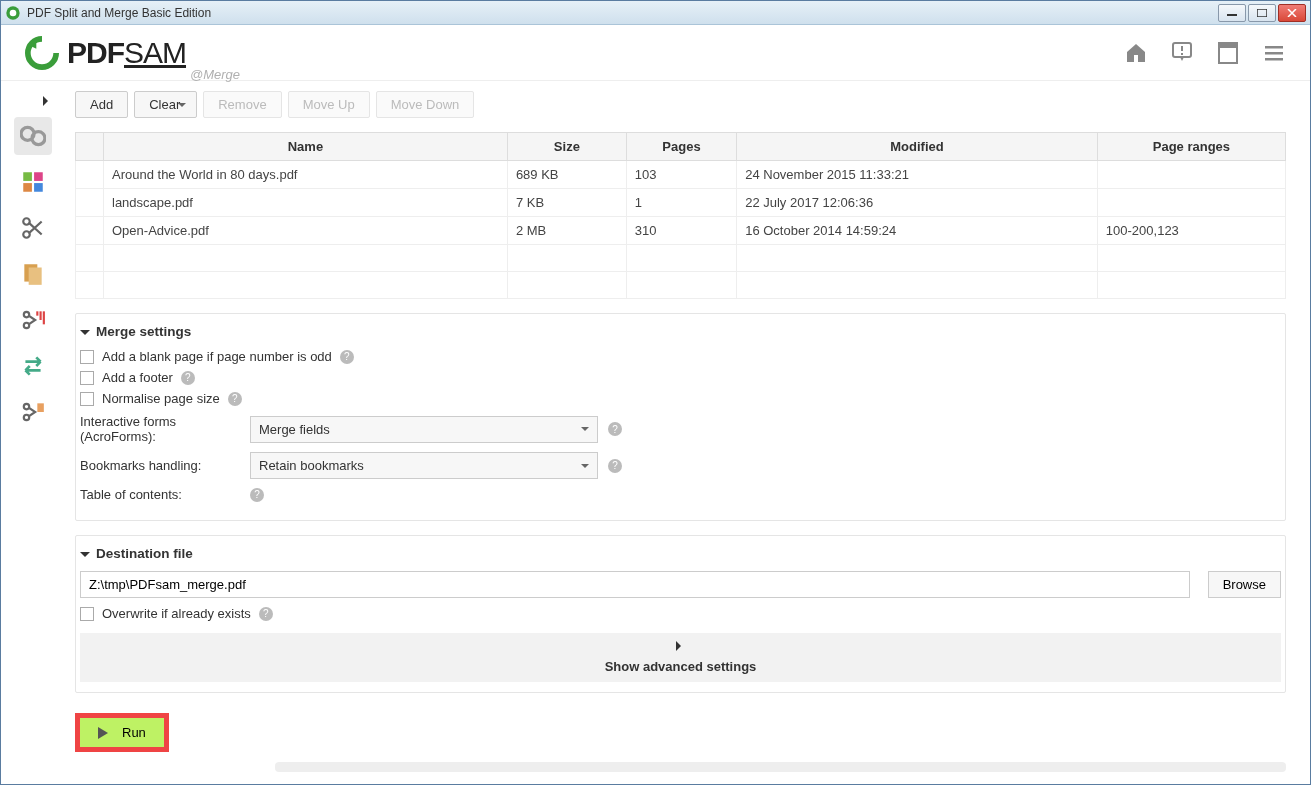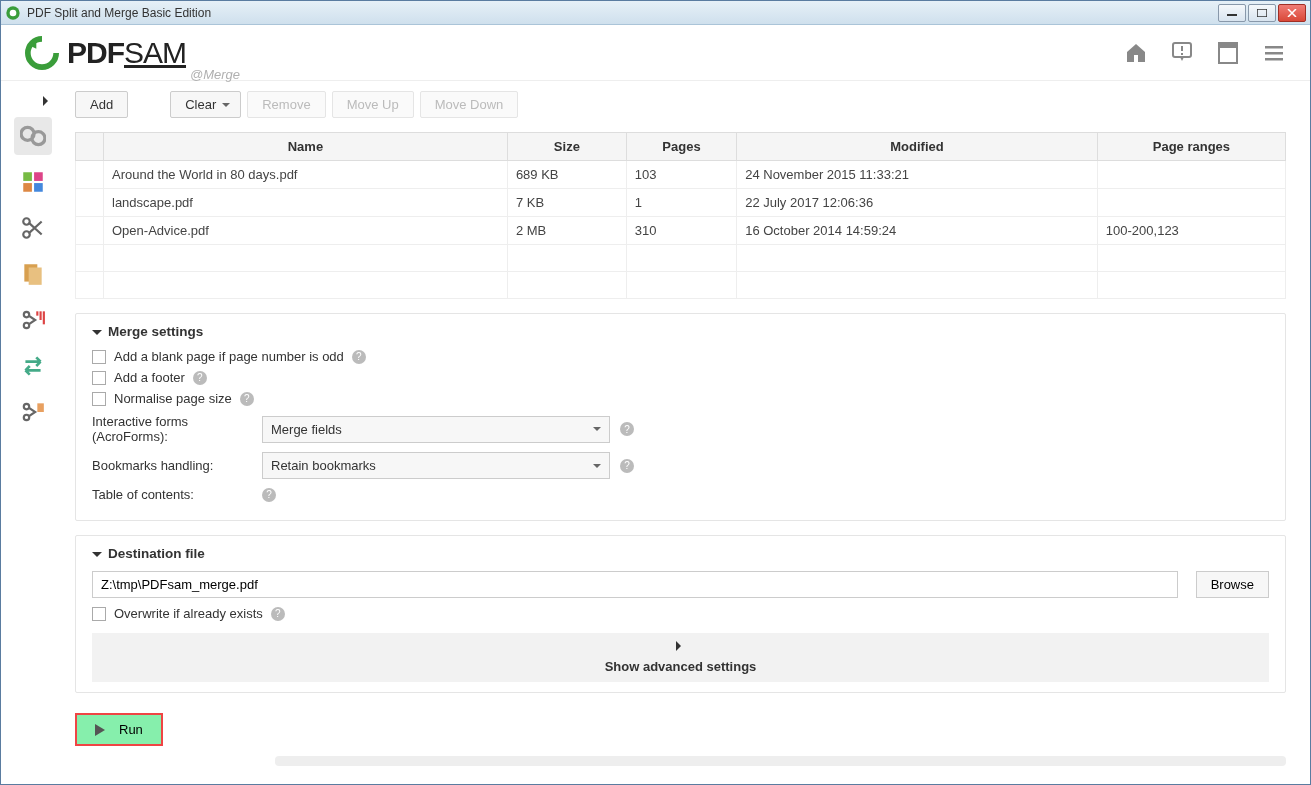--- a/index.html
+++ b/index.html
@@ -25,49 +25,49 @@
 .side-rail { width: 64px; padding-top: 8px; display: flex; flex-direction: column; align-items: center; }
 .rail-expand { height: 24px; display: flex; align-items: center; justify-content: flex-end; width: 100%; padding-right: 12px; cursor: pointer; }
 .rail-btn { width: 38px; height: 38px; margin: 4px 0; border-radius: 4px; display: flex; align-items: center; justify-content: center; cursor: pointer; }
 .rail-btn.active { background: #e8e8e8; }
 
 .content { flex: 1; padding: 10px 24px 10px 10px; display: flex; flex-direction: column; overflow-y: auto; gap: 14px;}
 
 .toolbar { display: flex; gap: 6px; }
 .tbtn { padding: 5px 14px; border: 1px solid #ccc; background: #f7f7f7; border-radius: 2px; cursor: pointer; font-size: 13px; color: #333; }
 .tbtn.disabled { color: #bbb; background: #fafafa; border-color: #e5e5e5; cursor: default; }
-.tbtn.dd { padding-right: 24px; position: relative; margin-left: 36px; }
+.tbtn.dd { padding-right: 16px; position: relative; }
 .tbtn.dd::after { content: ""; position: absolute; right: 10px; top: 50%; margin-top: -2px; border: 4px solid transparent; border-top-color: #666; }
 
 table.files { width: 100%; border-collapse: collapse; border: 1px solid #ddd; }
 table.files th { background: #f5f5f5; font-weight: 600; font-size: 13px; padding: 6px 8px; border: 1px solid #ddd; text-align: center; }
 table.files th:first-child { width: 28px; }
 table.files td { padding: 6px 8px; border: 1px solid #eee; font-size: 13px; color: #444; height: 27px;}
 table.files td:first-child { width: 28px; }
 
-.panel { border: 1px solid #e5e5e5; border-radius: 2px; padding: 10px 16px; }
+.panel { border: 1px solid #e5e5e5; border-radius: 2px; padding: 10px 4px; }
 .panel-title { font-weight: 600; font-size: 13.5px; display: flex; align-items: center; gap: 6px; cursor: pointer; margin-bottom: 10px;}
 .arrow-down { border: 5px solid transparent; border-top-color: #333; position: relative; top: 3px;}
 .arrow-right { border: 5px solid transparent; border-left-color: #333; }
 .check-row { display: flex; align-items: center; gap: 8px; margin: 6px 0; font-size: 13px; }
 .chk { width: 14px; height: 14px; border: 1px solid #aaa; background: #fff; cursor: pointer; }
 .help { width: 14px; height: 14px; border-radius: 50%; background: #bbb; color: #fff; font-size: 10px; display: inline-flex; align-items: center; justify-content: center; cursor: pointer; }
 
 .form-row { display: flex; align-items: center; margin: 8px 0; gap: 10px; }
 .form-label { width: 160px; font-size: 13px; }
 .select { width: 348px; padding: 5px 8px; border: 1px solid #ccc; background: #f7f7f7; font-size: 13px; position: relative; cursor: pointer; display: flex; justify-content: space-between; align-items: center; }
 .select::after { content: ""; border: 4px solid transparent; border-top-color: #666; position: relative; top: 2px;}
 
 .dest-input { flex: 1; padding: 5px 8px; border: 1px solid #ccc; font-size: 13px; background: #fff; }
 .browse-btn { padding: 5px 14px; border: 1px solid #ccc; background: #f7f7f7; cursor: pointer; font-size: 13px; margin-left: 8px; }
 
 .adv { background: #f2f2f2; padding: 8px 10px; margin-top: 12px; display: flex; align-items: center; gap: 8px; font-weight: 600; cursor: pointer; flex-direction: column;}
 
 .run-area { margin-top: 6px; }
-.run-btn { padding: 7px 18px; border: 2px solid #ef4444; background: #86efac; cursor: pointer; font-size: 13px; display: inline-flex; align-items: center; gap: 8px;}
+.run-btn { padding: 7px 18px; border: 5px solid #ef4444; background: #bef264; cursor: pointer; font-size: 13px; display: inline-flex; align-items: center; gap: 8px;}
 .play { border: 6px solid transparent; border-left: 10px solid #555; }
 
 .hscroll { height: 10px; background: #eee; margin-top: 10px; margin-left: 200px; border-radius: 4px;}
 
 svg { display: block; }
 </style>
 </head>
 <body>
 
 <div class="window">

